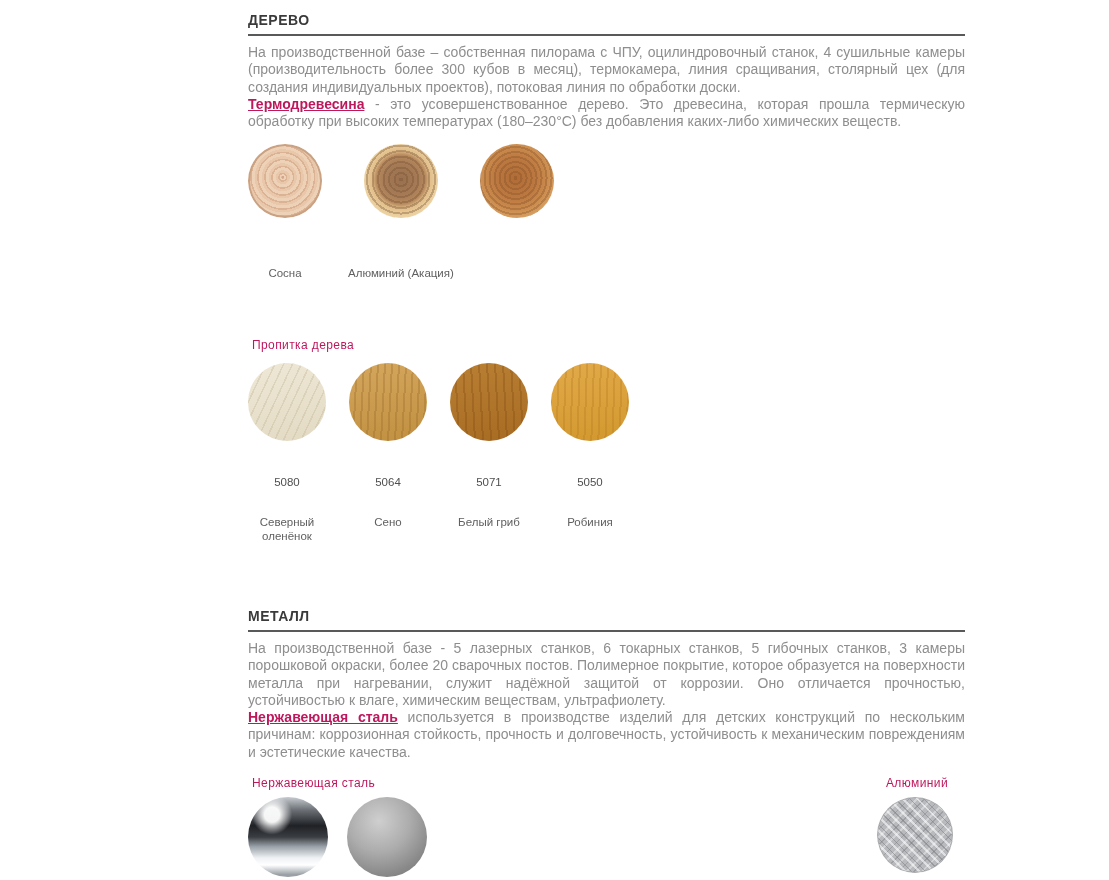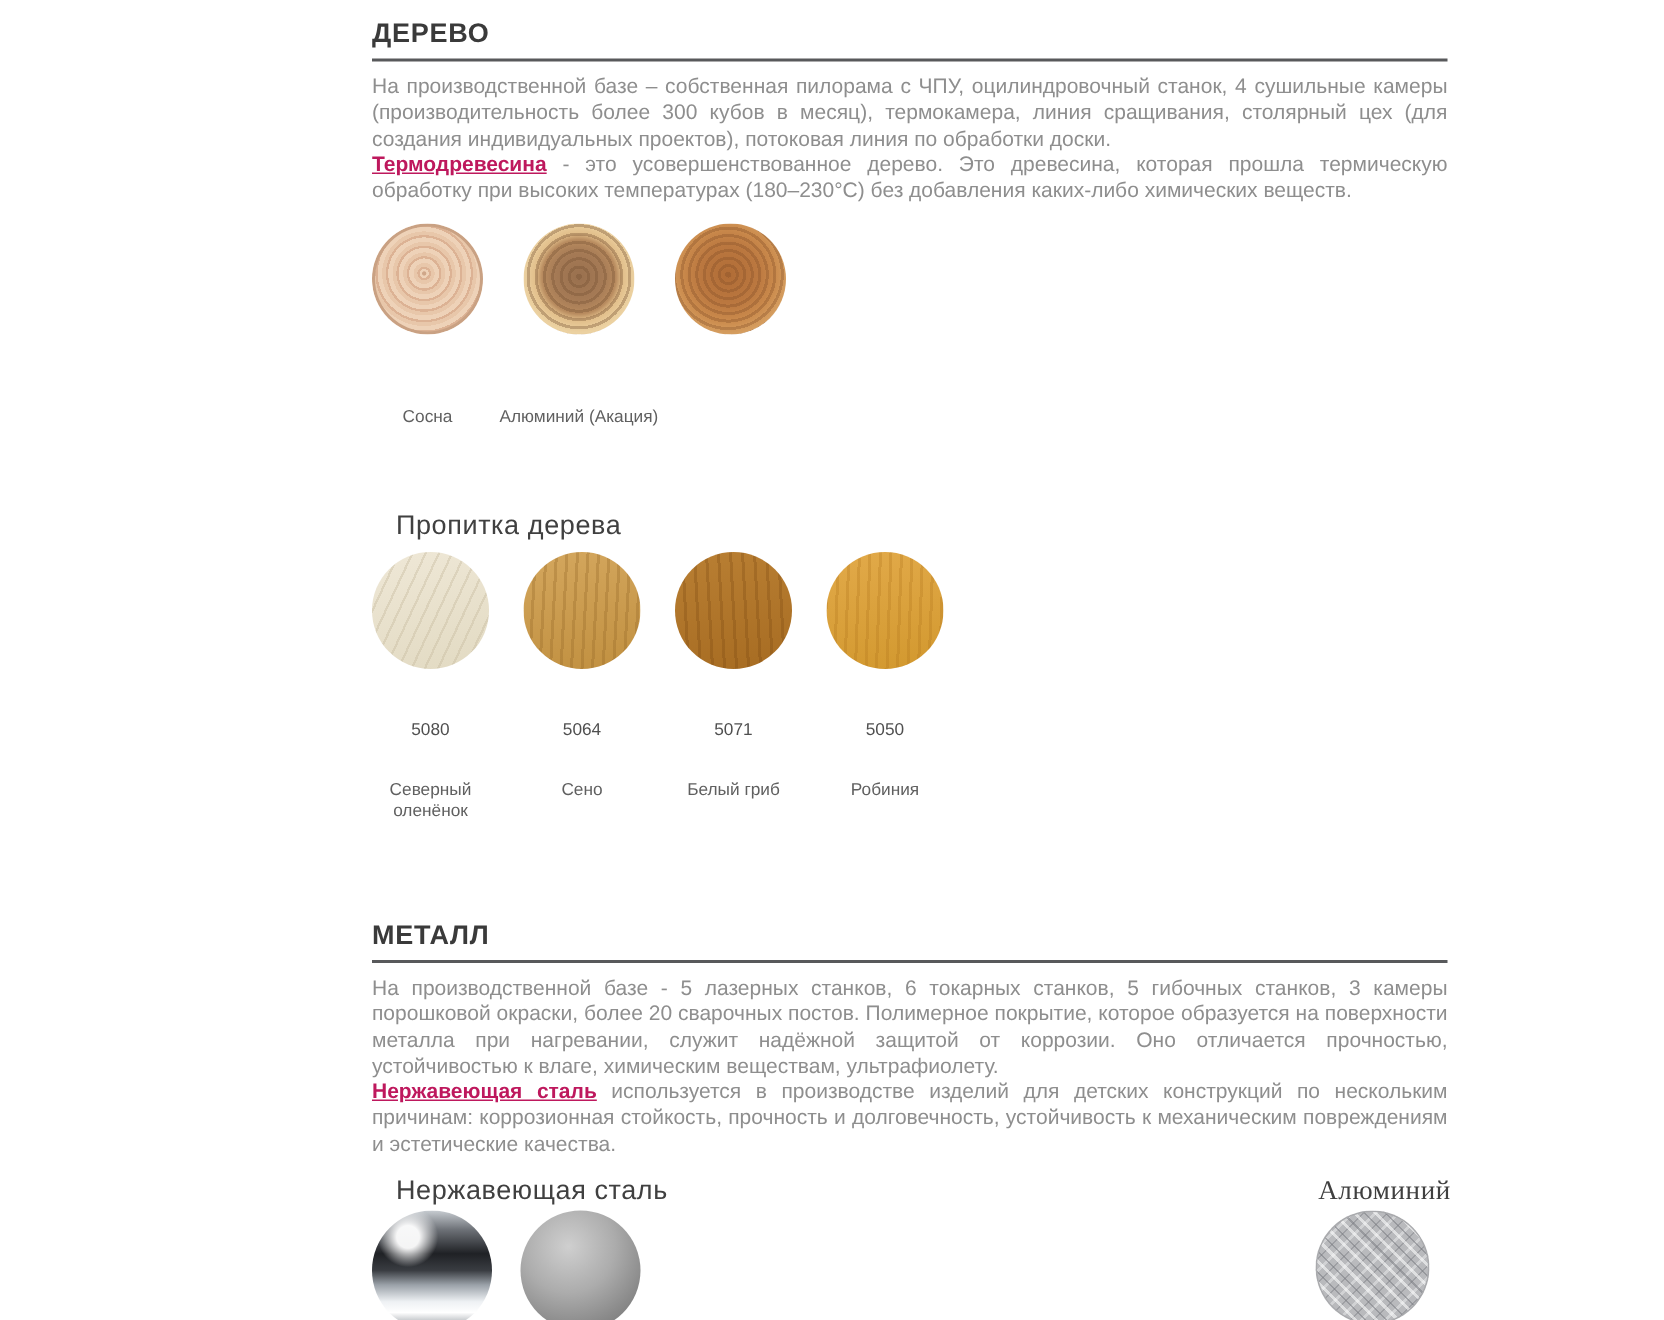--- a/index.html
+++ b/index.html
@@ -5,27 +5,27 @@
   html,body{margin:0;padding:0;}
   body{
     width:1109px;height:880px;background:#ffffff;overflow:hidden;
     font-family:"Liberation Sans","DejaVu Sans",sans-serif;
     -webkit-font-smoothing:antialiased;
   }
   .page{width:717px;margin:12px 0 0 248px;}
 
   
   .section-title{
-    margin:0 0 6px 0;font-size:18px;font-weight:bold;color:#3a3a3a;
+    margin:0 0 6px 0;font-size:14px;font-weight:bold;color:#3a3a3a;
     letter-spacing:.5px;
   }
   .rule{height:2px;background:#58595b;margin:0 0 8px 0;}
   .subhead{
-    font-size:18px;color:#404040;letter-spacing:.4px;line-height:16px;
-    margin:0 0 6px 16px;font-weight:normal;
+    font-size:12px;color:#be185d;letter-spacing:.4px;line-height:16px;
+    margin:0 0 6px 4px;font-weight:normal;
   }
 
   
   .body-text{
     margin:0;font-size:14px;line-height:17.3px;color:#8e8e8e;
     text-align:justify;
   }
   .lead{font-weight:bold;color:#be185d;text-decoration:underline;}
 
   
@@ -34,30 +34,30 @@
   .disc{border-radius:50%;background-color:var(--c,#cccccc);flex:none;}
   .cap{
     margin-top:8px;text-align:center;font-size:11.5px;line-height:13.5px;
     color:#636363;white-space:pre;
   }
   .cap span{display:block;}
   .cap span:empty{display:none;}
   .cap-code{color:#4f4f4f;}
   .cap-name{color:#606060;}
 
-  .row-wood{gap:11px;margin-top:14px;}
+  .row-wood{gap:26px;margin-top:14px;}
   .row-wood .disc{width:74px;height:74px;}
   .row-stain{gap:23px;margin-top:10px;}
   .row-stain .disc{width:78px;height:78px;}
   .row-steel{gap:19px;}
   .row-steel .disc{width:80px;height:80px;}
   .row-alu .disc{width:76px;height:76px;}
 
   .dual{display:flex;justify-content:space-between;align-items:flex-start;}
-  .dual-right{width:100px;display:flex;flex-direction:column;align-items:center;font-family:Liberation Serif, serif;}
+  .dual-right{width:100px;display:flex;flex-direction:column;align-items:center;}
   .dual-right .subhead{text-align:center;}
 
   .mt-wood-sub{margin-top:16px;}
   .mt-metal{margin-top:24px;}
   .mt-stainless{margin-top:14px;}
 
   
   .pine{
     background:
       radial-gradient(circle at 47% 45%, rgba(187,138,106,.6) 0 2%, rgba(0,0,0,0) 3%),

